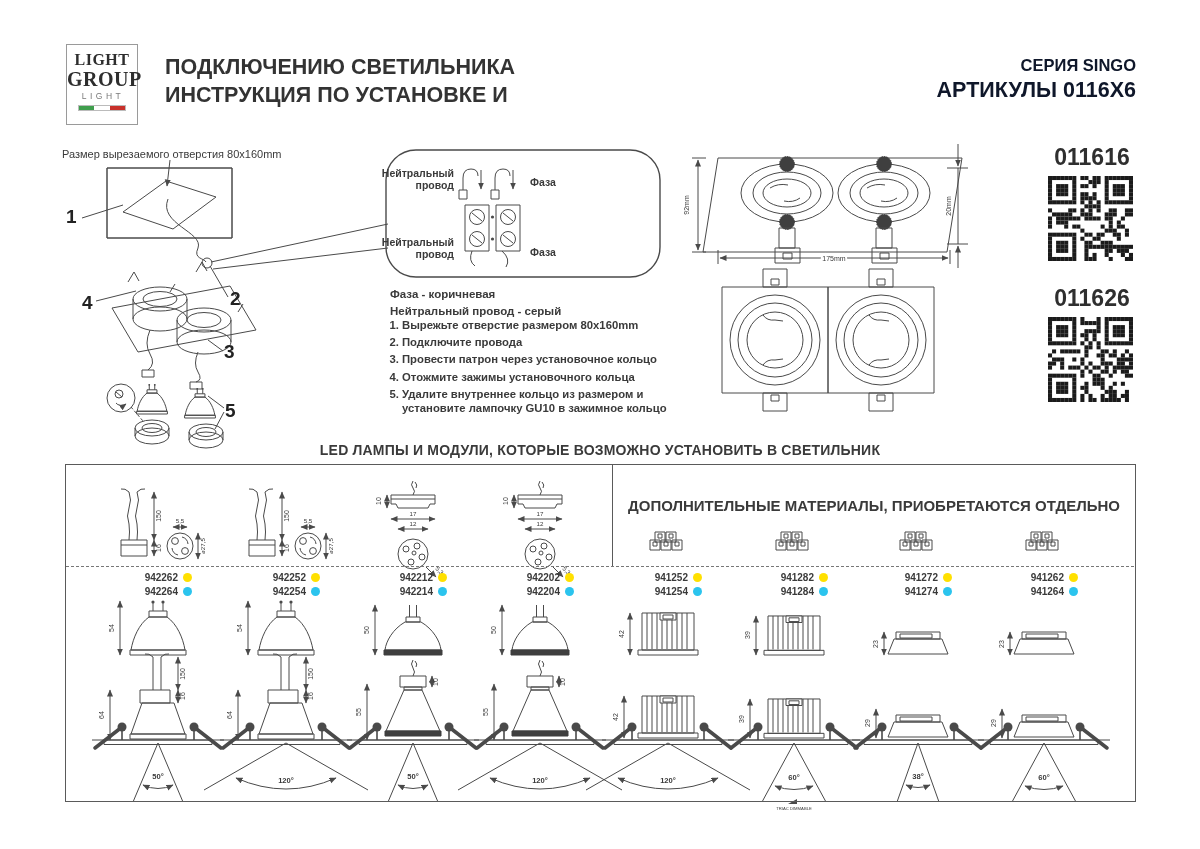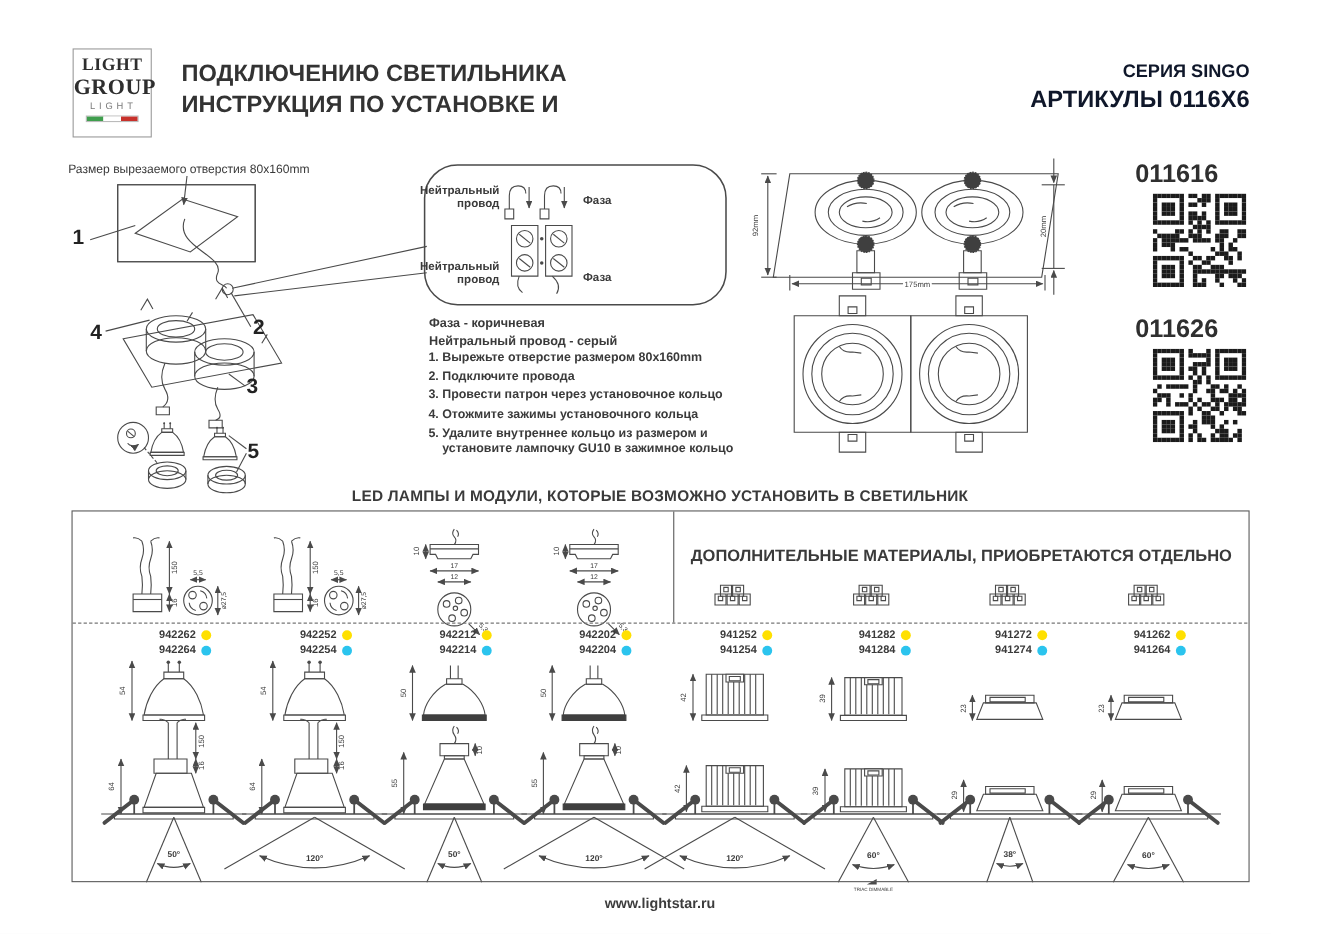--- a/index.html
+++ b/index.html
@@ -35,21 +35,21 @@
   
   .cutout-label{left:62px;top:148px;font-size:11px;font-weight:400}
   .callout{font-size:19px;font-weight:700;color:#222}
   .wlabel{font-size:10.5px;font-weight:600;line-height:1.15}
   .wr{width:104px;text-align:right}
   .notes{left:390px;top:286px;font-size:11.5px;font-weight:600;line-height:1.45}
   .steps{left:383px;top:318px;width:302px;font-size:11.3px;font-weight:600}
   .steps ol{margin:0;padding-left:19px}
   .steps li{margin-bottom:2.5px;line-height:1.3}
   
-  .qr-label{width:120px;font-size:23px;font-weight:800;color:#2f2f2f}
+  .qr-label{width:120px;text-align:center;font-size:23px;font-weight:800;color:#2f2f2f}
   svg.qr{position:absolute;width:85px;height:85px}
   svg.qr rect{fill:#1b1b1b}
   
   .band-title{left:0;top:442px;width:1200px;text-align:center;font-size:14px;font-weight:600;letter-spacing:.2px}
   .panel{left:65px;top:464px;width:1069px;height:336px;border:1.5px solid #5a5a5a}
   .panel-divider{left:612px;top:465px;width:0;height:101px;border-left:1.2px solid #5a5a5a}
   .dashed{left:66px;top:566px;width:1068px;border-top:1.6px dashed #777}
   .extra-title{left:618px;top:497px;width:512px;text-align:center;font-size:15px;font-weight:600}
   .code-row{display:flex;align-items:center;justify-content:flex-end;gap:5px;width:96px;height:13px}
   .code{font-size:10px;font-weight:600}
@@ -1082,14 +1082,13 @@
     </div>
   <div class="abs code-row" style="left:982px;top:571px">
     <span class="code">941262</span>
       <span class="dot dot-y"></span>
     </div>
   <div class="abs code-row" style="left:982px;top:585px">
     <span class="code">941264</span>
       <span class="dot dot-c"></span>
     </div>
 
-  <div class="abs footer">www.lightstar.ru</div>
 </div>
 
 </body></html>

